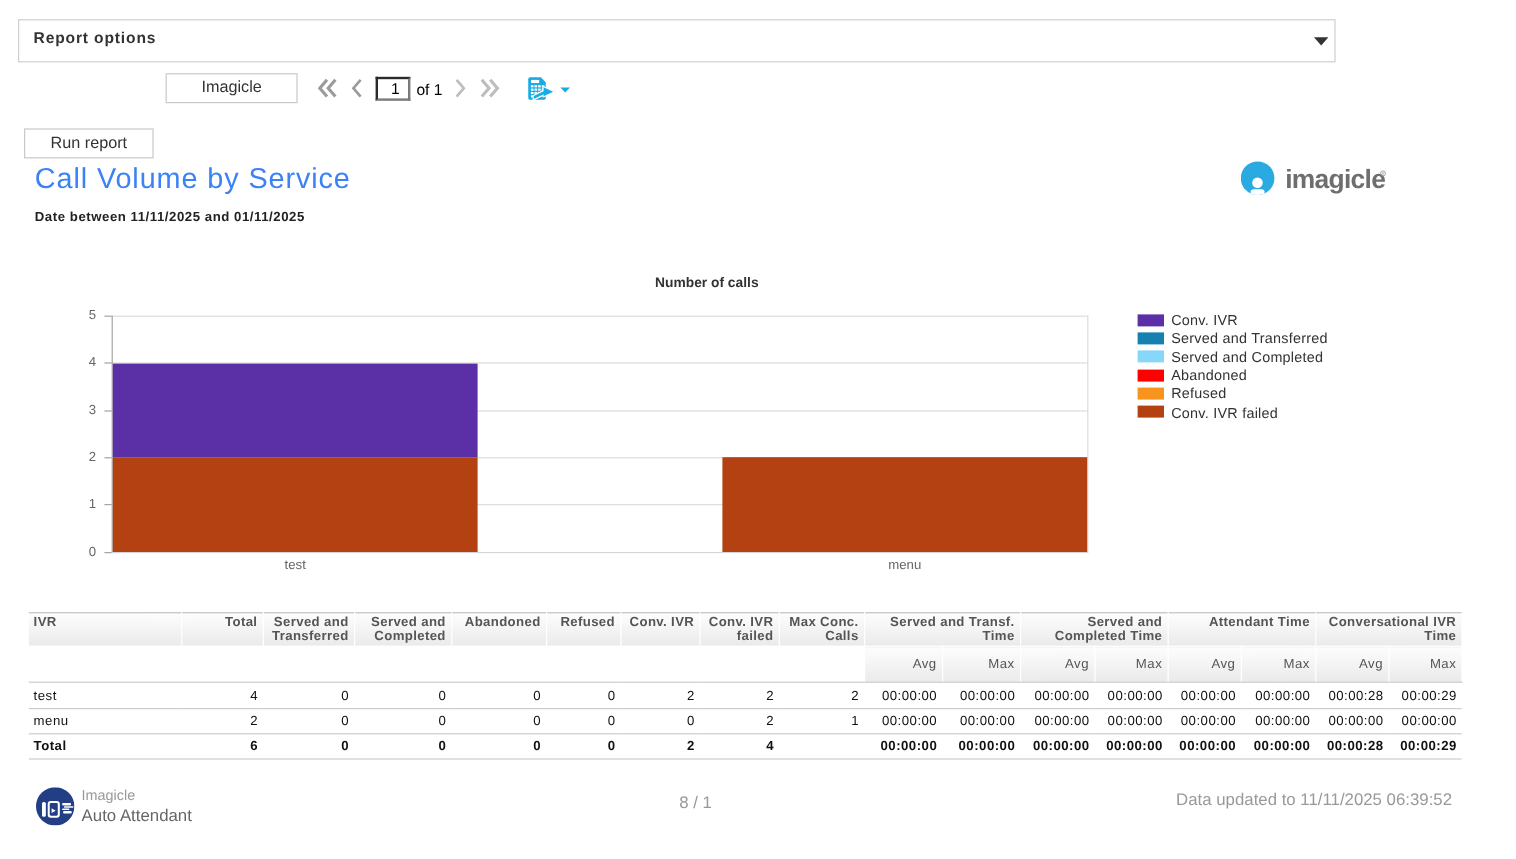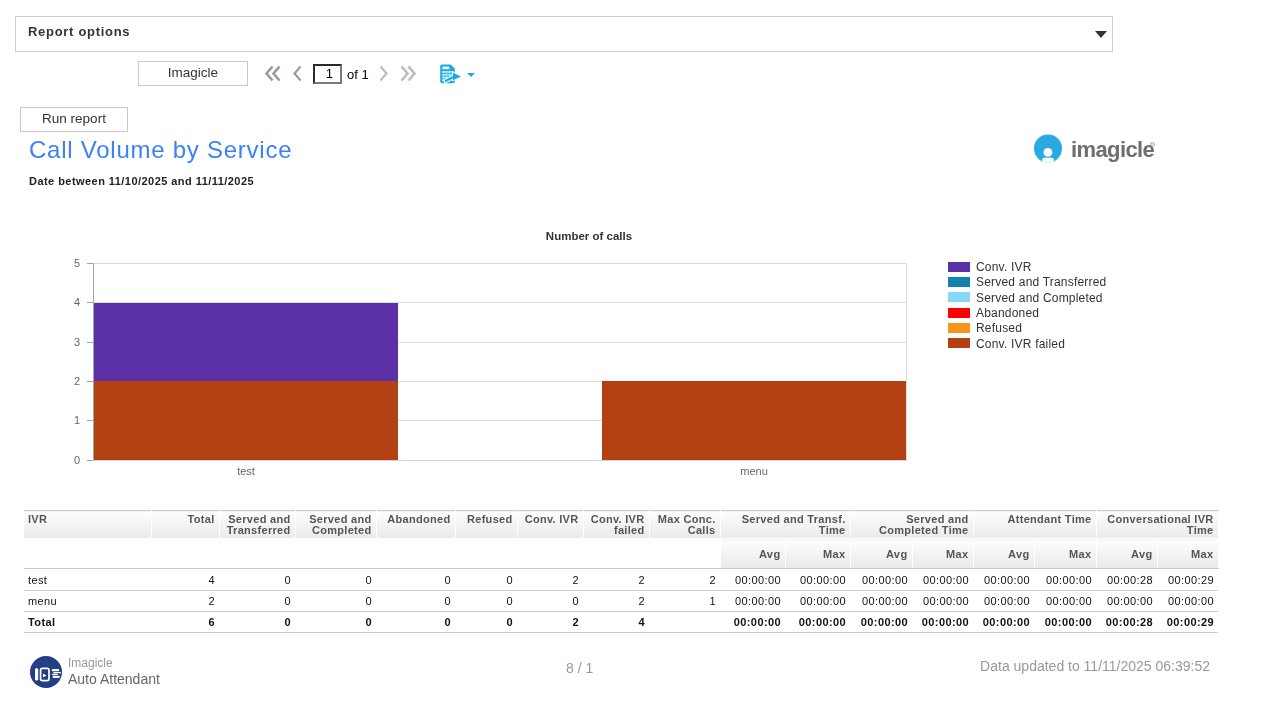--- a/index.html
+++ b/index.html
@@ -52,21 +52,21 @@
       <rect x="12.4" y="12.6" width="2.2" height="1.8"></rect>
     <rect x="3.4" y="15.4" width="2.2" height="1.8"></rect>
       <rect x="6.4" y="15.4" width="2.2" height="1.8"></rect>
   </g>
   <path d="M5.8 16 L14 12 L14 8.8 L22 12.5 L14 16.2 L14 14.6 L5.8 18.6 Z" fill="#17ace4" stroke="#fff" stroke-width="2" stroke-linejoin="round"></path>
   <path d="M5.8 16 L14 12 L14 8.8 L22 12.5 L14 16.2 L14 14.6 L5.8 18.6 Z" fill="#17ace4"></path>
 </svg>
 <div class="abs" style="left:467px; top:72.5px; width:0; height:0; border-left:4.5px solid transparent; border-right:4.5px solid transparent; border-top:4.5px solid #17ace4;"></div>
 
 <div class="abs" style="left:29px; top:136px; font-size:24px; letter-spacing:0.75px; color:#3b82f6;">Call Volume by Service</div>
-<div class="abs" style="left:29px; top:175px; font-size:11px; font-weight:bold; letter-spacing:0.45px; color:#222;">Date between 11/10/2025 and 11/11/2025</div>
+<div class="abs" style="left:29px; top:175px; font-size:11px; font-weight:bold; letter-spacing:0.45px; color:#222;">Date between 11/11/2025 and 01/11/2025</div>
 
 <svg class="abs" style="left:1034px; top:134px;" width="122" height="30" viewBox="0 0 122 30">
   <defs>
     <clipPath id="circ">
         <circle cx="14" cy="14.5" r="14"></circle>
       </clipPath>
   </defs>
   <circle cx="14" cy="14.5" r="14" fill="#29abe2"></circle>
   <g clip-path="url(#circ)">
     <circle cx="13.9" cy="18.3" r="4.4" fill="#fff"></circle>
@@ -227,21 +227,21 @@
           <td>00:00:00</td>
           <td>00:00:28</td>
           <td>00:00:29</td>
     </tr>
   </tbody>
     </table>
 </div>
 <style>
   #table td { text-align:right; padding:2px 4px; vertical-align:top; letter-spacing:0.4px; }
   #table .h1 td { border-top:1px solid #c9c9c9; background:linear-gradient(#fdfdfd,#eaeaea); color:#555; font-weight:bold; border-right:1px solid #fff; height:24px; vertical-align:top; padding-top:3px; line-height:11px; letter-spacing:0.3px;}
-  #table .h2 td { background:linear-gradient(#fdfdfd,#eaeaea); color:#555; font-weight:bold; border-right:1px solid #fff; border-top:1px solid #fff; border-bottom:1px solid #ccc; height:30px; vertical-align:middle; }
+  #table .h2 td { background:linear-gradient(#fdfdfd,#eaeaea); color:#555; font-weight:normal; border-right:1px solid #fff; border-top:1px solid #fff; border-bottom:1px solid #ccc; height:30px; vertical-align:middle; }
   #table .d td { border-bottom:1px solid #cccccc; height:21px; vertical-align:middle; color:#111; }
   #table .h2 td[colspan] { border-bottom:1px solid #ccc; }
   #table .t td { font-weight:bold; }
   #table tr.first td { height:22px; }
 </style>
 
 <svg class="abs" style="left:30px; top:656px;" width="32" height="32" viewBox="0 0 32 32">
   <circle cx="16" cy="16" r="16" fill="#223f85"></circle>
   <g fill="#fff">
     <rect x="5" y="12.3" width="3.2" height="12.3" rx="1.3"></rect>

